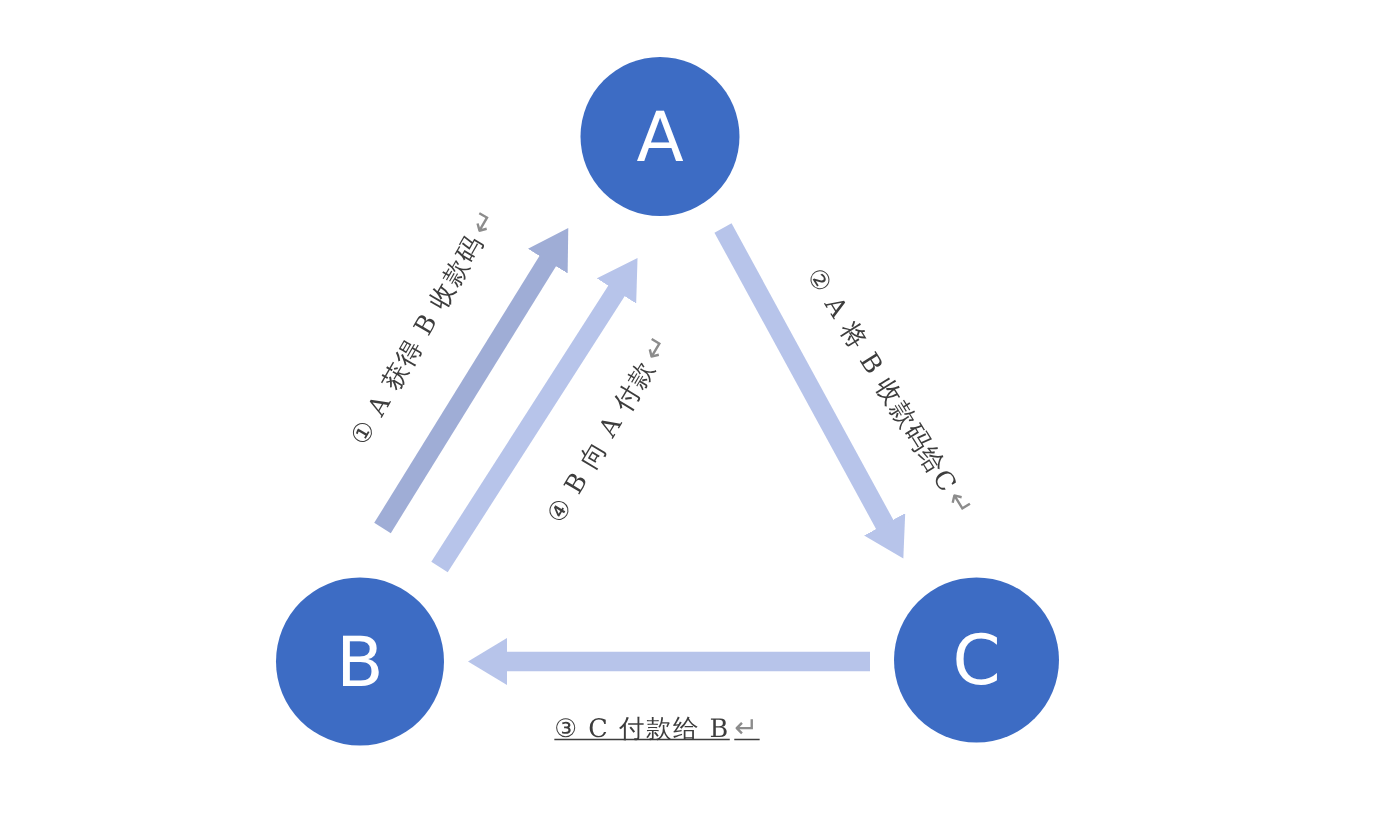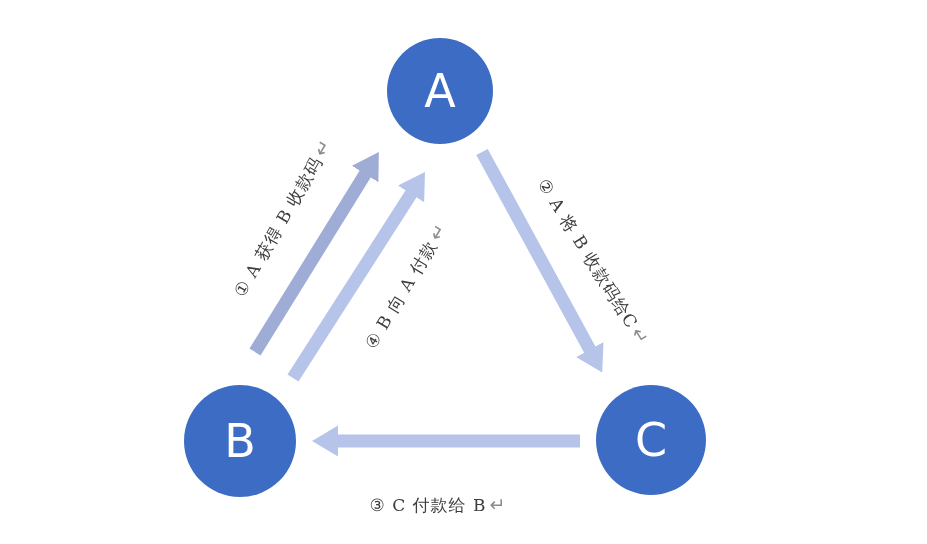--- a/index.html
+++ b/index.html
@@ -21,21 +21,21 @@
     position:absolute;white-space:nowrap;font-size:17px;color:#3d3d3d;
     letter-spacing:1px;
   }
   .edge-label .return-icon{
     color:#8c8c8c;font-size:19px;margin-left:3px;
     font-family:"DejaVu Sans","Liberation Sans",sans-serif;
   }
   .lbl-1{left:283px;top:218px;transform:translate(-50%,-50%) rotate(-60deg);}
   .lbl-4{left:406px;top:286px;transform:translate(-50%,-50%) rotate(-59deg);}
   .lbl-2{left:593px;top:262px;transform:translate(-50%,-50%) rotate(58deg);}
-  .lbl-3{left:438px;top:505px;transform:translate(-50%,-50%);}
+  .lbl-3{left:438px;top:486px;transform:translate(-50%,-50%);text-decoration:underline;}
 </style>
 </head>
 <body>
 
 <div class="stage">
 
   <svg class="arrows" width="927" height="544" viewBox="0 0 927 544">
     <defs>
       <marker id="headLight" markerWidth="2" markerHeight="2.4" refX="1" refY="1.2" orient="auto" markerUnits="strokeWidth">
         <path d="M0,0 L2,1.2 L0,2.4 Z" fill="#b7c4ea"></path>

